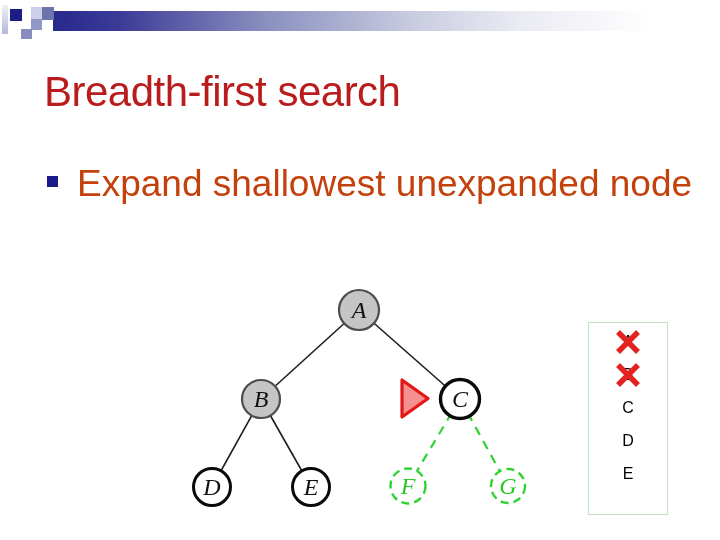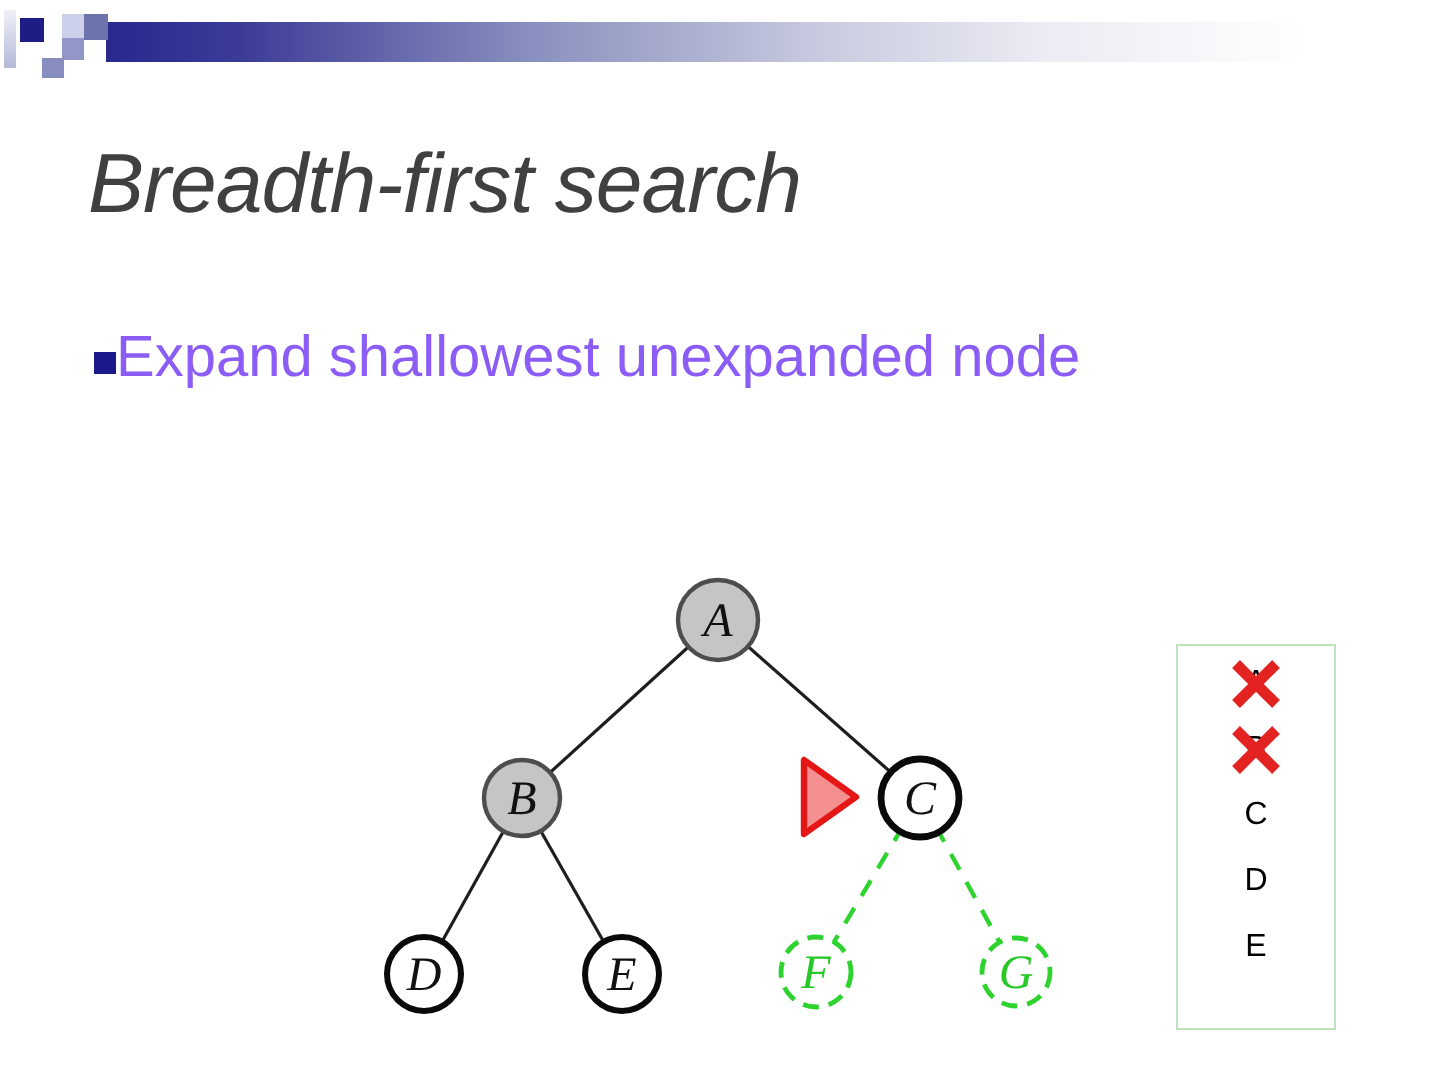--- a/index.html
+++ b/index.html
@@ -14,26 +14,26 @@
   }
   .deco{position:absolute;}
   .deco-strip{left:2px;top:5px;width:6px;height:29px;background:linear-gradient(180deg,#f0f1f8,#b4b8d8);}
   .deco-navy{left:10px;top:9px;width:12px;height:12px;background:#1d1d85;}
   .deco-light{left:31px;top:7px;width:11px;height:12px;background:#ccd0ea;}
   .deco-mid1{left:42px;top:7px;width:12px;height:13px;background:#6d73ab;}
   .deco-mid2{left:31px;top:19px;width:11px;height:11px;background:#9297c8;}
   .deco-small{left:21px;top:29px;width:11px;height:10px;background:#888dc0;}
   
   .title{
-    position:absolute;left:44px;top:68px;font-size:42px;color:#404040;
-    white-space:nowrap;letter-spacing:-0.5px;font-style:italic;
+    position:absolute;left:44px;top:68px;font-size:42px;color:#b91c1c;
+    white-space:nowrap;letter-spacing:-0.5px;
   }
   .bullet-row{position:absolute;left:47px;top:163px;display:flex;align-items:flex-start;}
   .bullet-marker{width:11px;height:11px;background:#1a1a8c;margin-top:13px;flex:none;}
-  .bullet-text{font-size:29px;color:#8b5cf6;white-space:nowrap;}
+  .bullet-text{margin-left:19px;font-size:37px;color:#c2410c;white-space:nowrap;}
   
   .tree-svg{position:absolute;left:180px;top:280px;}
   .node-label{
     font-family:"Liberation Serif",serif;font-style:italic;font-size:24px;
     text-anchor:middle;
   }
   
   .exp-box{
     position:absolute;left:588px;top:322px;width:80px;height:193px;
     box-sizing:border-box;border:1px solid #bfe3bf;background:#ffffff;padding-top:2px;

